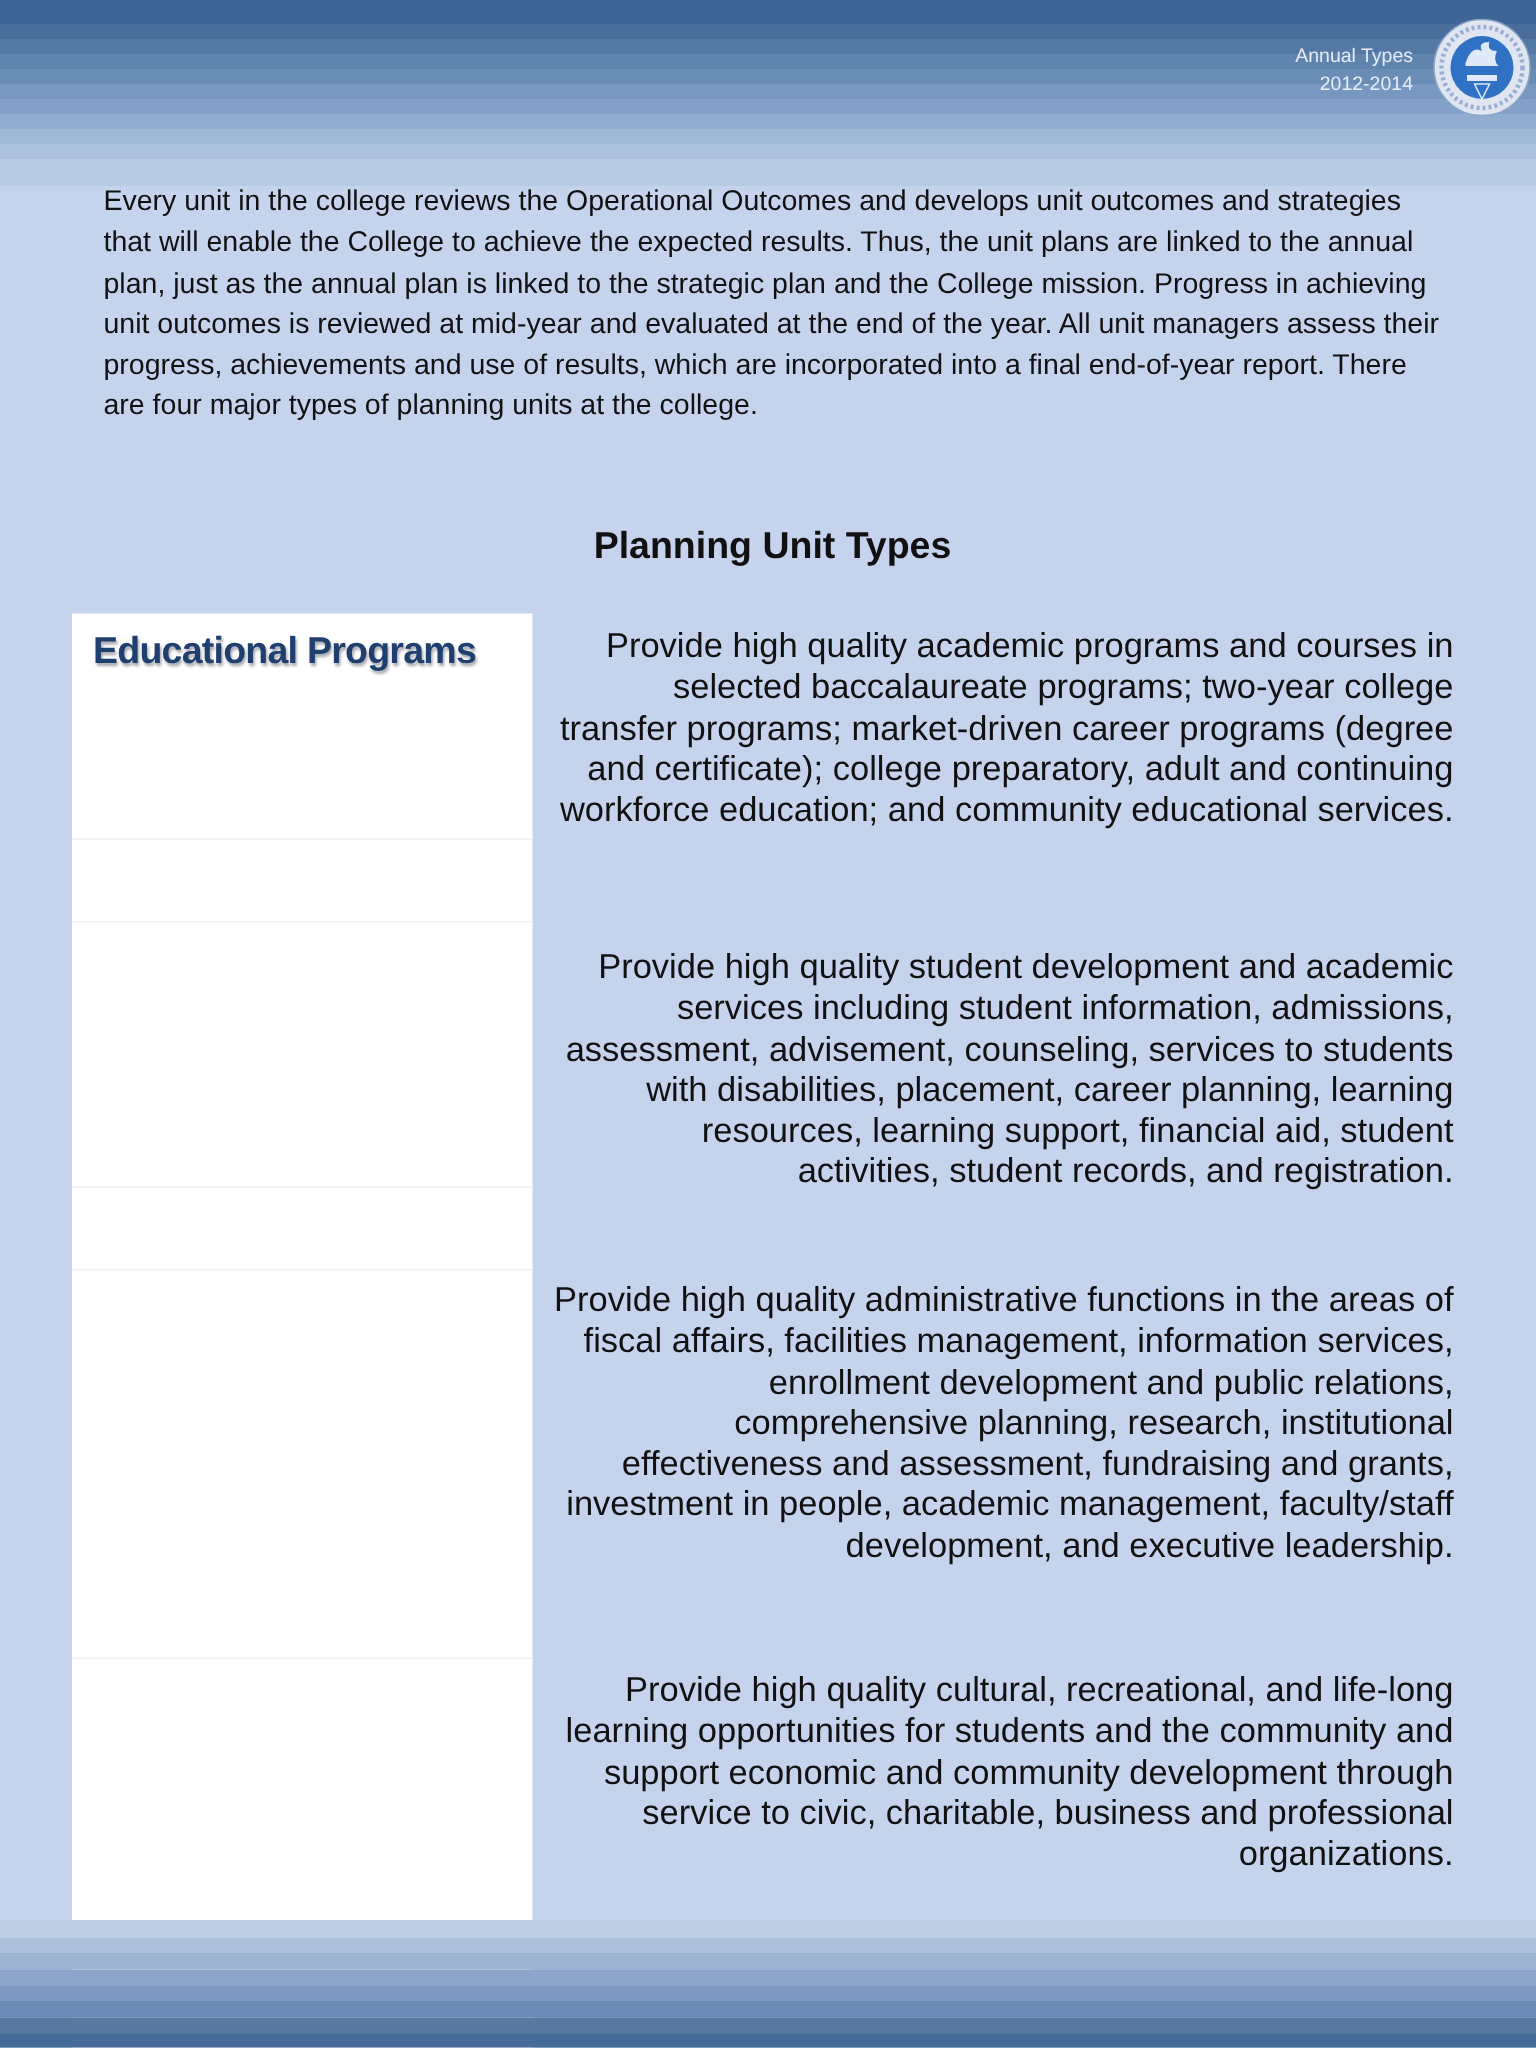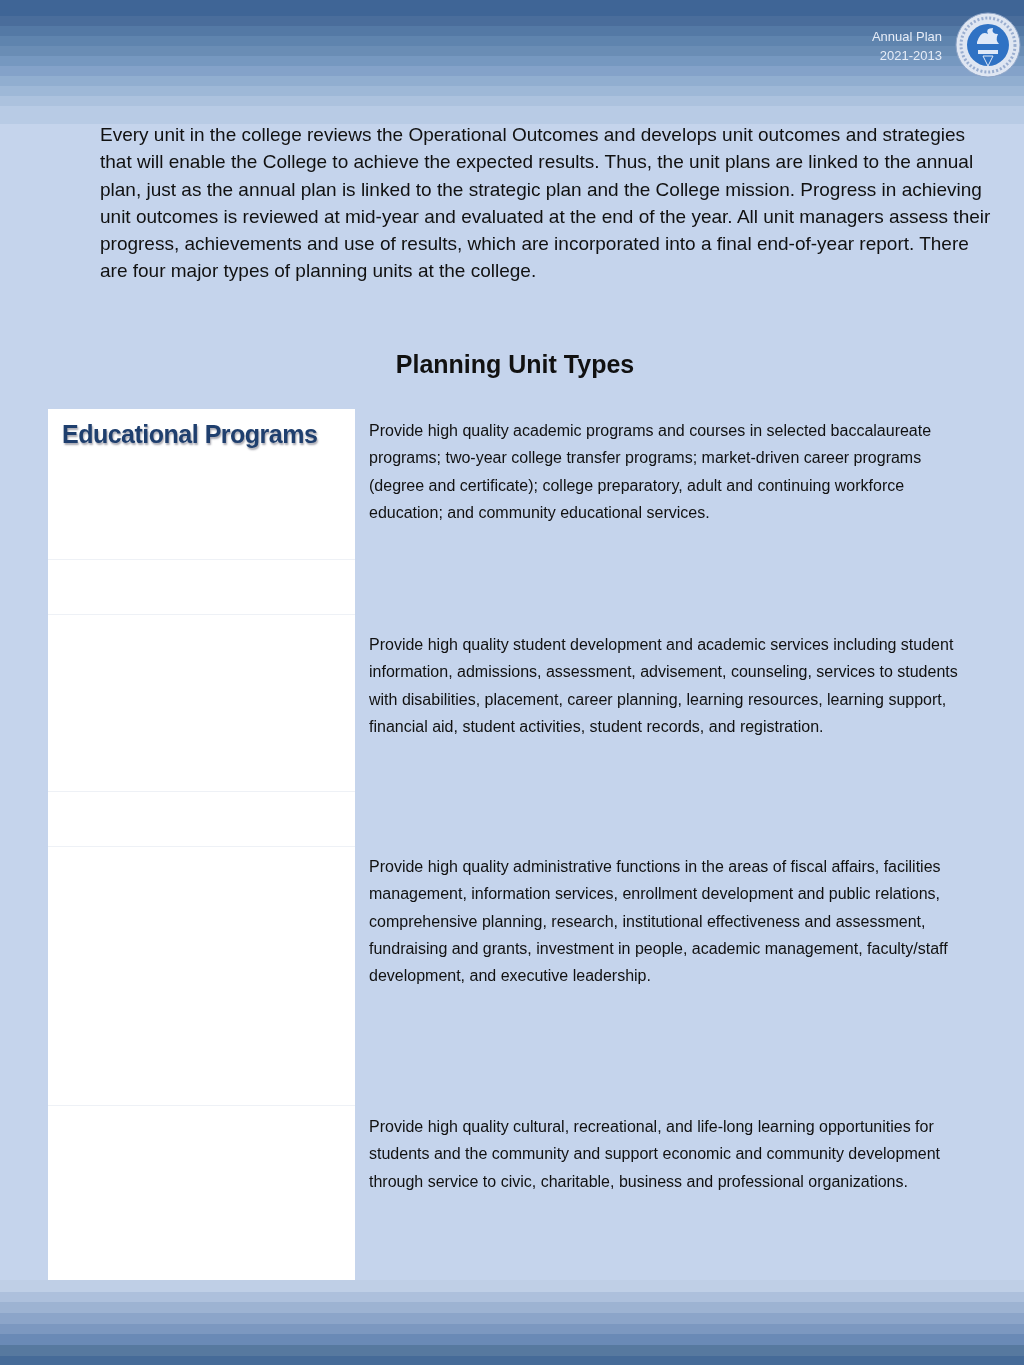--- a/index.html
+++ b/index.html
@@ -11,62 +11,62 @@
   .stripes-top { position:absolute; left:0; top:0; width:1024px; height:114px; }
   .stripes-top div, .stripes-bot div { height:10px; width:100%; }
   .stripes-bot { position:absolute; left:0; bottom:0; width:1024px; height:85px; }
   .header-title {
     position:absolute; right:82px; top:27px; text-align:right;
     color:#e6ecf7; font-size:13px; line-height:19px;
   }
   .seal { position:absolute; left:955px; top:12px; width:66px; height:66px; }
   .intro {
     position:absolute; left:69px; top:121px; width:900px;
-    font-size:19px; line-height:27.3px; color:#111;margin-left:31px;
+    font-size:19px; line-height:27.3px; color:#111;
   }
   .section-title {
     position:absolute; left:0; width:1030px; top:350px; text-align:center;
     font-size:25px; font-weight:bold; color:#111;
   }
   .left-col {
     position:absolute; left:48px; top:409px; width:307px; height:1035px;
     background:#fff;
   }
   .unit-name {
     position:absolute; left:14px; font-size:25px; font-weight:bold;
     line-height:37px; color:#1f3f6e;
     text-shadow:1px 2px 2px rgba(60,60,80,0.45);
     letter-spacing:-0.5px;
   }
   .sep { position:absolute; left:0; width:307px; height:1px; background:#eef1f6; }
   .unit-desc {
     position:absolute; left:369px; width:600px;
-    font-size:16px; line-height:27.3px; color:#111;
+    font-size:23px; line-height:27.3px; color:#111;text-align:right;
   }
 </style>
 </head>
 <body>
 
 <div class="stripes-top">
   <div style="background:#3f6596;height:16px"></div>
   <div style="background:#4a6d9b"></div>
   <div style="background:#5479a5"></div>
   <div style="background:#5f84ae"></div>
   <div style="background:#6a8db5"></div>
   <div style="background:#7698c0"></div>
   <div style="background:#84a2c9"></div>
   <div style="background:#91aed0"></div>
   <div style="background:#9eb8d7"></div>
   <div style="background:#acc2de"></div>
   <div style="background:#b8cbe5;height:18px"></div>
 </div>
 
 <div class="header-title">
-  <div>Annual Plan</div>
-  <div>2021-2013</div>
+  <div>Annual Types</div>
+  <div>2012-2014</div>
 </div>
 
 <svg class="seal" viewBox="0 0 66 66">
   <circle cx="33" cy="33" r="32" fill="#dfe6f2" stroke="#8ea5c8" stroke-width="1"></circle>
   <circle cx="33" cy="33" r="27" fill="none" stroke="#9aaed0" stroke-width="3" stroke-dasharray="2 2"></circle>
   <circle cx="33" cy="33" r="21" fill="#2f72c4"></circle>
   <path d="M22 30 Q26 18 33 22 Q30 16 38 16 Q36 22 43 22 Q40 28 44 32 L22 32 Z" fill="#dfe9f8"></path>
   <rect x="23" y="38" width="20" height="4" fill="#dfe9f8"></rect>
   <path d="M28 44 L38 44 L33 54 Z" fill="#2f72c4" stroke="#dfe9f8" stroke-width="1"></path>
 </svg>

